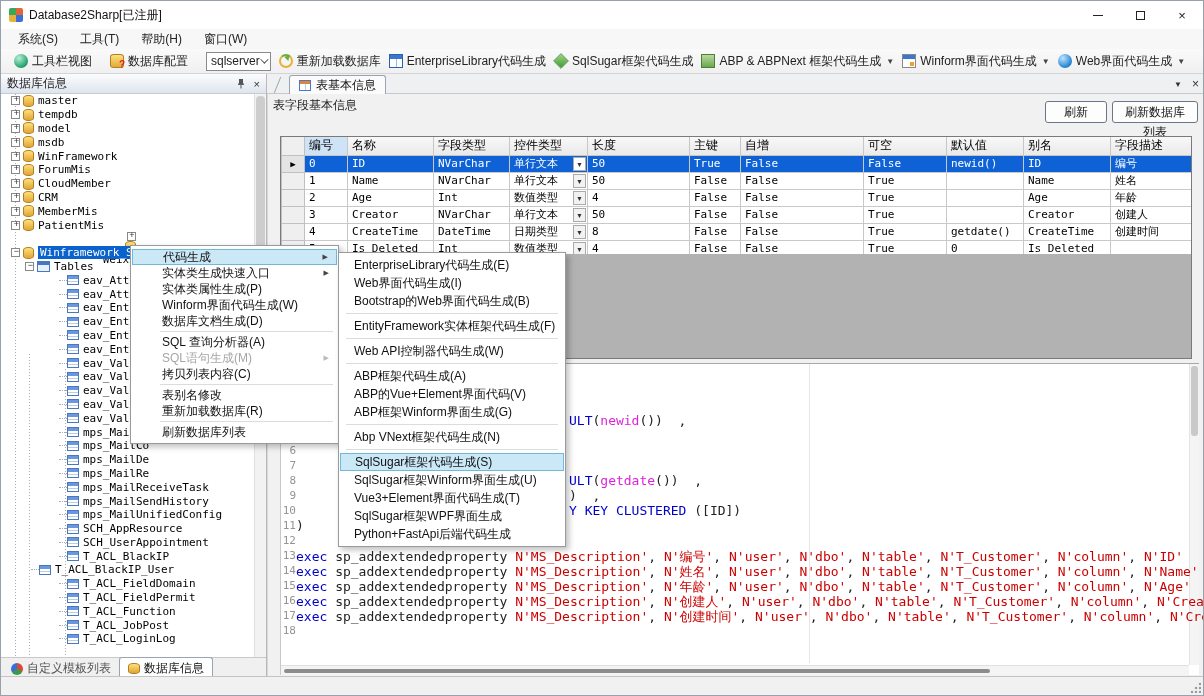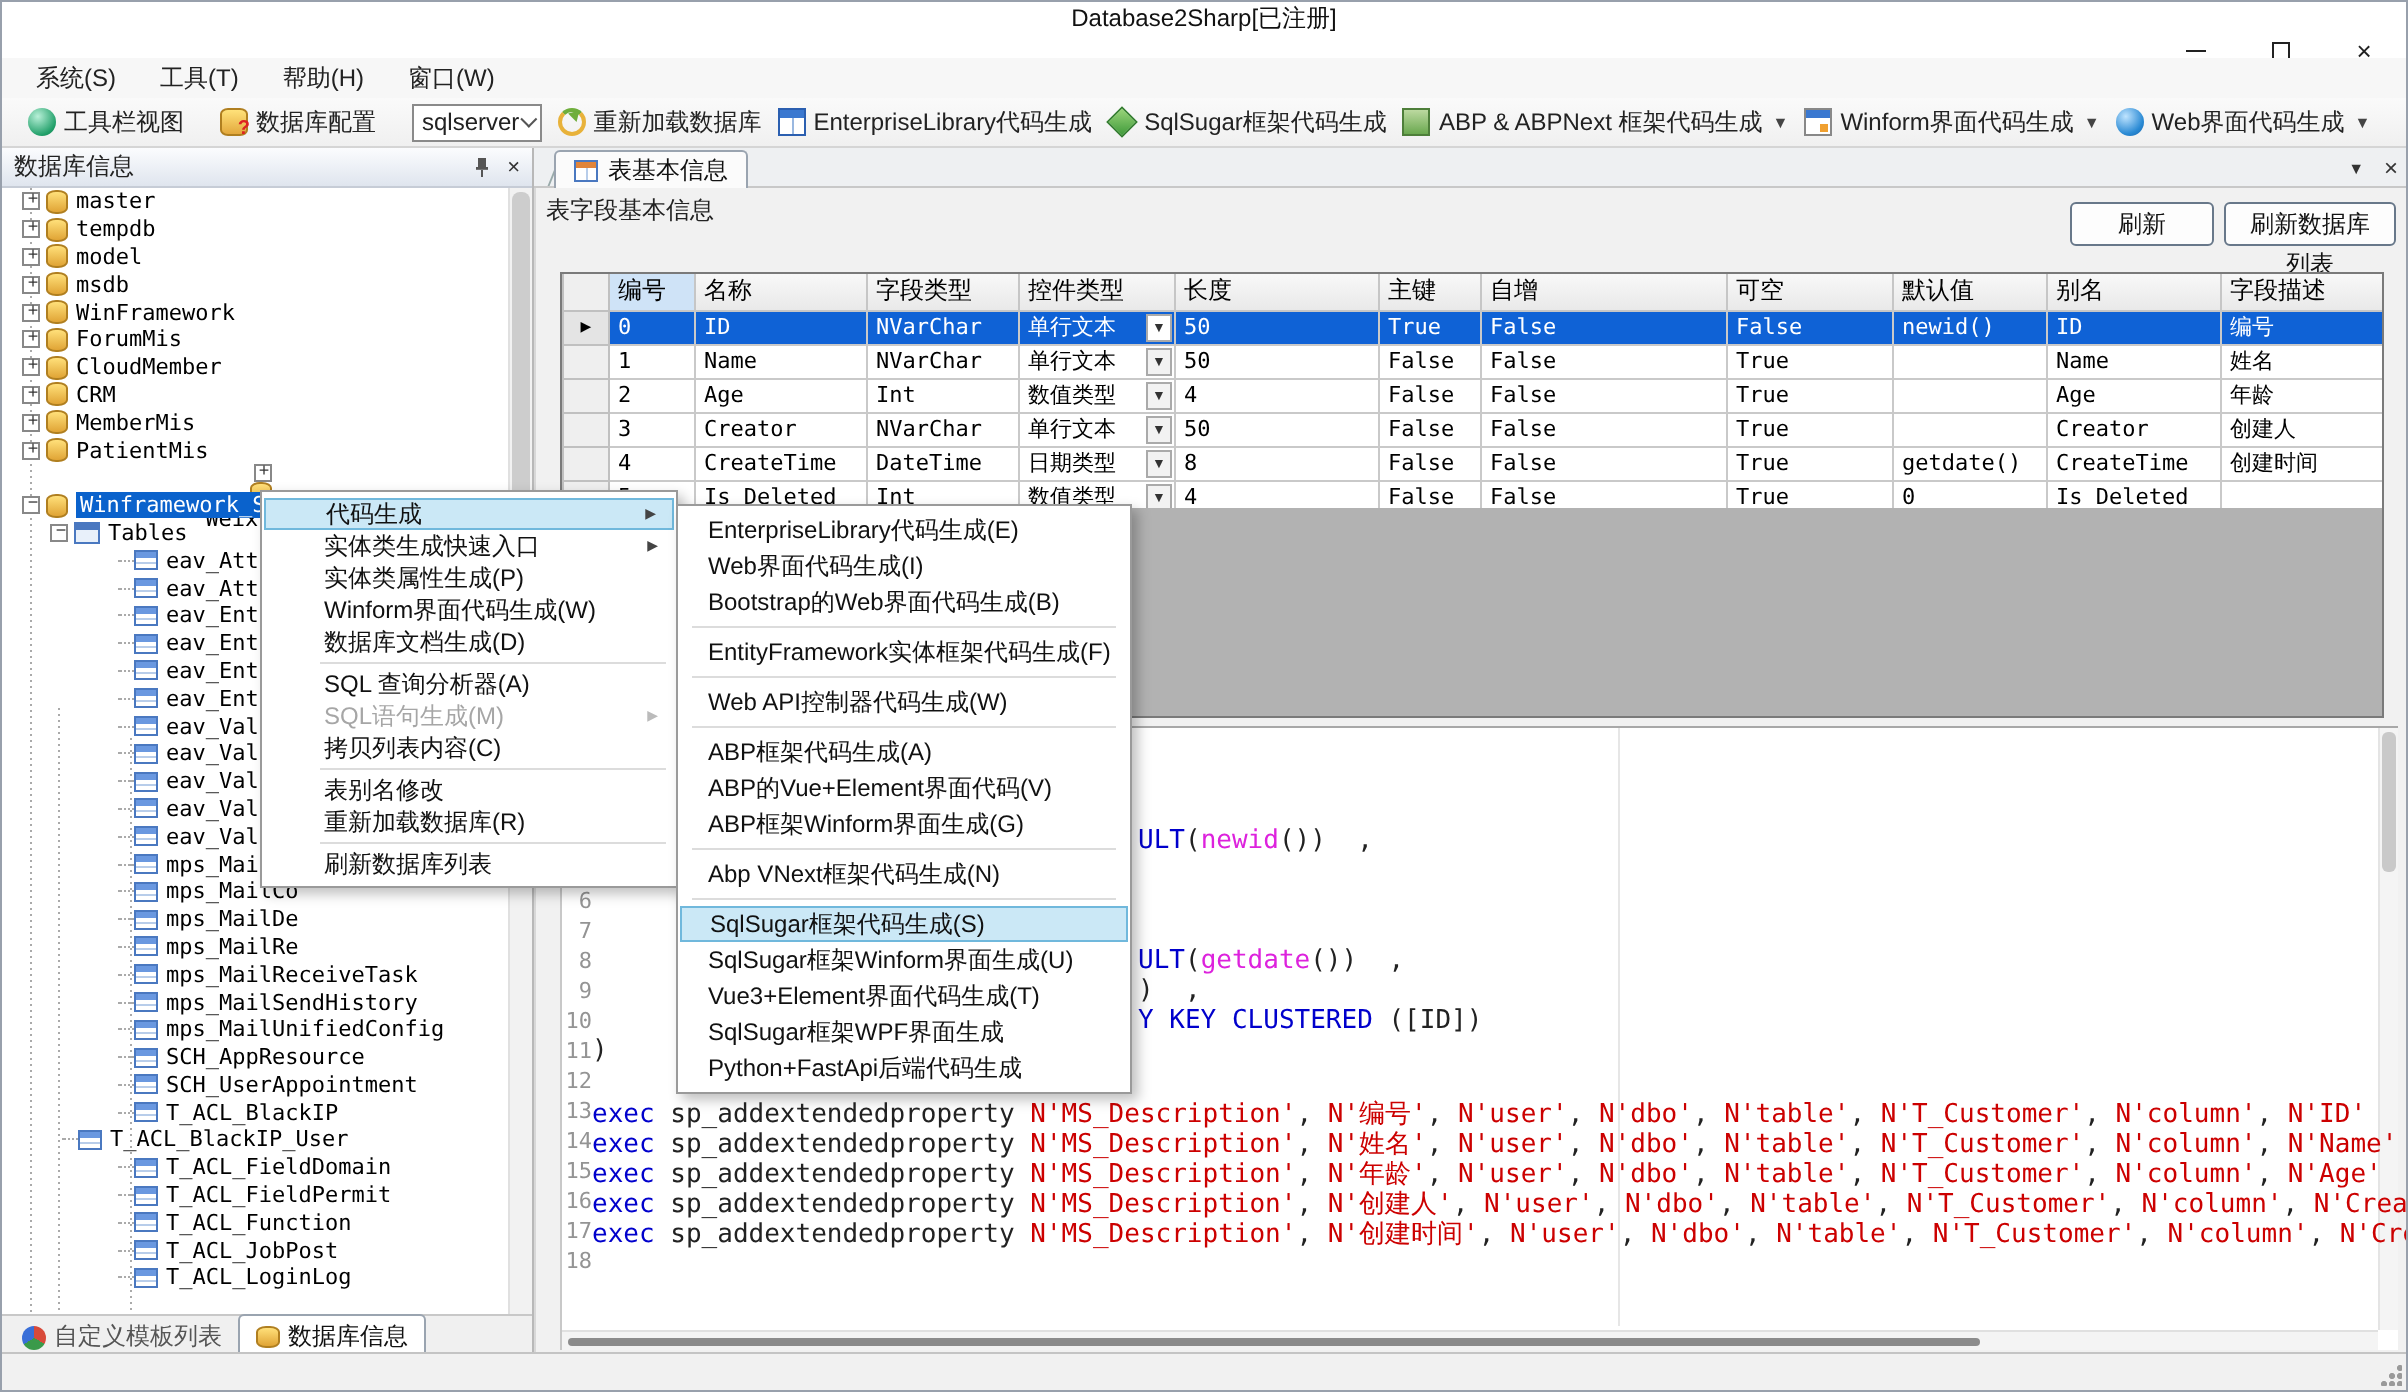--- a/index.html
+++ b/index.html
@@ -1,20 +1,20 @@
 <!DOCTYPE html>
 <html><head>
 <meta charset="utf-8">
 <style>
   html,body{margin:0;padding:0;background:#666;}
   *{box-sizing:border-box;}
   .stage{position:relative;width:1204px;height:696px;background:#f0f0f0;border:1px solid #98a0ac;
          font-family:"Liberation Sans",sans-serif;font-size:12px;color:#222;overflow:hidden;}
   
-  .titlebar{position:absolute;left:0;top:0;width:100%;height:28px;background:#fff;display:flex;align-items:center;flex-direction:column;}
+  .titlebar{position:absolute;left:0;top:0;width:100%;height:28px;background:#fff;display:flex;align-items:center;}
   .app-icon{width:14px;height:14px;margin:0 6px 0 8px;border-radius:2px;
     background:conic-gradient(#e2653a 0 25%,#3a6fd8 0 50%,#e8b23a 0 75%,#3aa65a 0);}
   .title-text{font-size:12px;color:#111;}
   .win-btns{margin-left:auto;display:flex;height:100%;}
   .wb{width:42px;height:100%;display:flex;align-items:center;justify-content:center;color:#222;font-size:13px;cursor:default;}
   .wb .minbar{width:10px;height:1px;background:#222;display:block;}
   .wb .maxbox{width:9px;height:9px;border:1px solid #222;display:block;}
   
   .menubar{position:absolute;left:0;top:28px;width:100%;height:20px;background:#f7f7f7;display:flex;align-items:center;padding-left:6px;}
   .mb-item{padding:0 11px;height:100%;display:flex;align-items:center;color:#222;}
@@ -69,31 +69,31 @@
   .tree-scroll .thumb{position:absolute;left:1px;right:1px;top:2px;height:185px;background:#cdcdcd;border-radius:4px;}
   .side-tabs{position:absolute;left:0;bottom:0;width:100%;height:21px;background:#f0f0f0;border-top:1px solid #c8c8c8;display:flex;align-items:flex-end;padding-left:2px;}
   .stab{display:flex;align-items:center;gap:4px;height:19px;padding:0 8px;color:#555;font-size:12px;}
   .stab.active{background:#fff;border:1px solid #9aa4b0;border-bottom:none;border-radius:3px 3px 0 0;height:21px;color:#111;}
   .stab .ic1{width:12px;height:12px;border-radius:50%;background:conic-gradient(#d84a3a 0 33%,#3a9a4a 0 66%,#3a6fd8 0);}
   .stab .ic2{width:12px;height:11px;background:linear-gradient(#ffe07a,#e0a435);border:1px solid #b07f20;border-radius:5px/3px;}
   
   .main{position:absolute;left:266px;top:73px;width:938px;height:604px;background:#f1f1f1;}
   .tabstrip{position:absolute;left:0;top:0;width:100%;height:20px;background:#eef0f2;border-bottom:1px solid #c8c8c8;}
   .slant{position:absolute;left:10px;top:3px;width:10px;height:16px;border-left:1px solid #9aa;transform:skewX(-22deg);}
-  .mtab{position:absolute;left:10px;top:1px;height:19px;background:#fbfbfb;border:1px solid #9aa4b0;border-bottom:none;
+  .mtab{position:absolute;left:22px;top:1px;height:19px;background:#fbfbfb;border:1px solid #9aa4b0;border-bottom:none;
         border-radius:3px 3px 0 0;display:flex;align-items:center;gap:5px;padding:0 9px;font-size:12px;color:#111;}
   .mtab .tabic{width:12px;height:11px;background:#fff;border:1px solid #4a78c0;position:relative;}
   .mtab .tabic:after{content:"";position:absolute;inset:0;background:linear-gradient(#e0843a 0 3px,transparent 3px),
       linear-gradient(to right,transparent 5px,#b8cdea 5px 6px,transparent 6px);}
   .strip-btns{position:absolute;right:6px;top:0;height:20px;display:flex;align-items:center;gap:10px;color:#333;}
   .content{position:absolute;left:0;top:20px;right:0;bottom:0;background:#f1f1f1;border-left:1px solid #d8d8d8;}
   .panel-label{position:absolute;left:5px;top:3px;font-size:12px;color:#222;}
   .pbtn{position:absolute;top:7px;height:22px;background:#fdfdfd;border:1px solid #68788a;border-radius:3px;
         font-size:12px;color:#111;text-align:center;line-height:20px;padding:0 10px;}
-  .pbtn.b1{right:98px;width:72px;}
+  .pbtn.b1{right:98px;width:62px;}
   .pbtn.b2{right:7px;width:86px;}
   
   .grid{position:absolute;left:12px;top:42px;width:912px;height:223px;border:1px solid #7a7a7a;background:#b2b2b2;}
   .grid-clip{position:absolute;left:0;top:0;right:0;height:117px;overflow:hidden;}
   table.dg{border-collapse:collapse;table-layout:fixed;width:912px;background:#fff;}
   .dg th{height:18px;background:linear-gradient(#f8f8f8,#e9e9e9);border:1px solid #c6c6c6;border-top:none;
          font-weight:normal;font-size:12px;color:#000;text-align:left;padding:0 4px;overflow:hidden;white-space:nowrap;}
   .dg th.hl{background:#cfe3f7;}
   .dg td{height:17px;border:1px solid #c9c9c9;font-size:11px;padding:0 4px;overflow:hidden;white-space:nowrap;
          font-family:"DejaVu Sans Mono",monospace;color:#000;background:#fff;}

